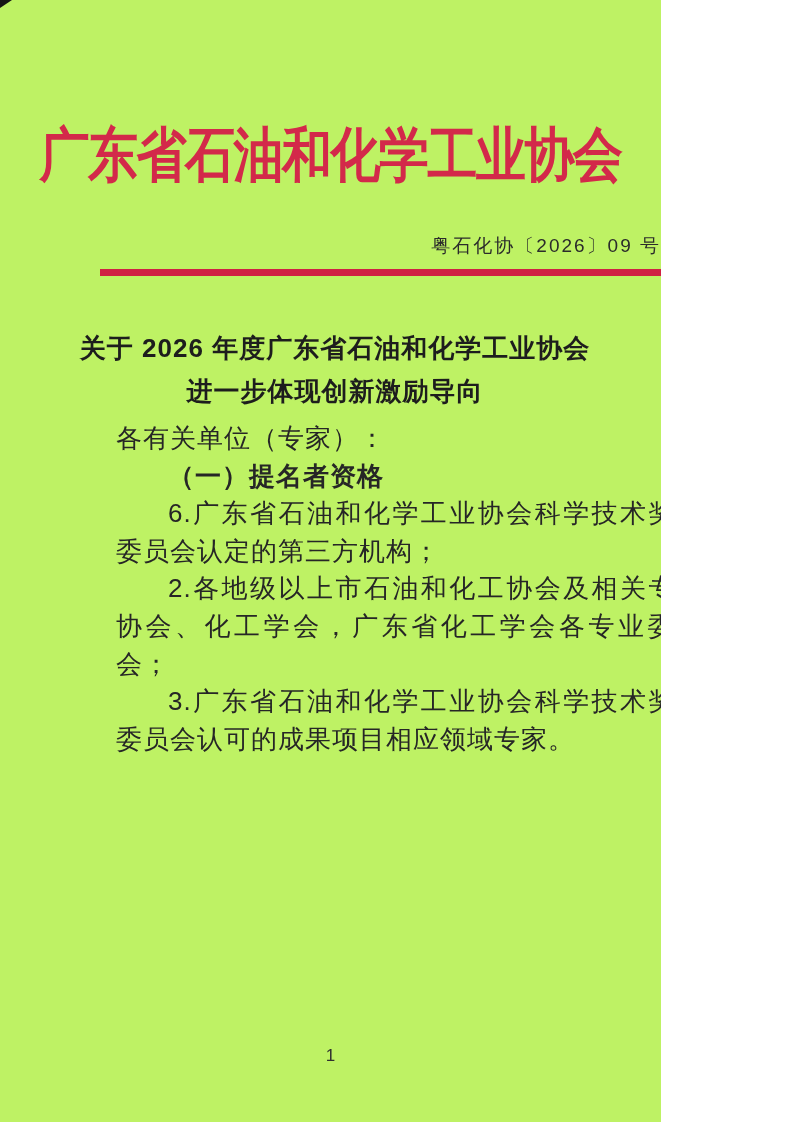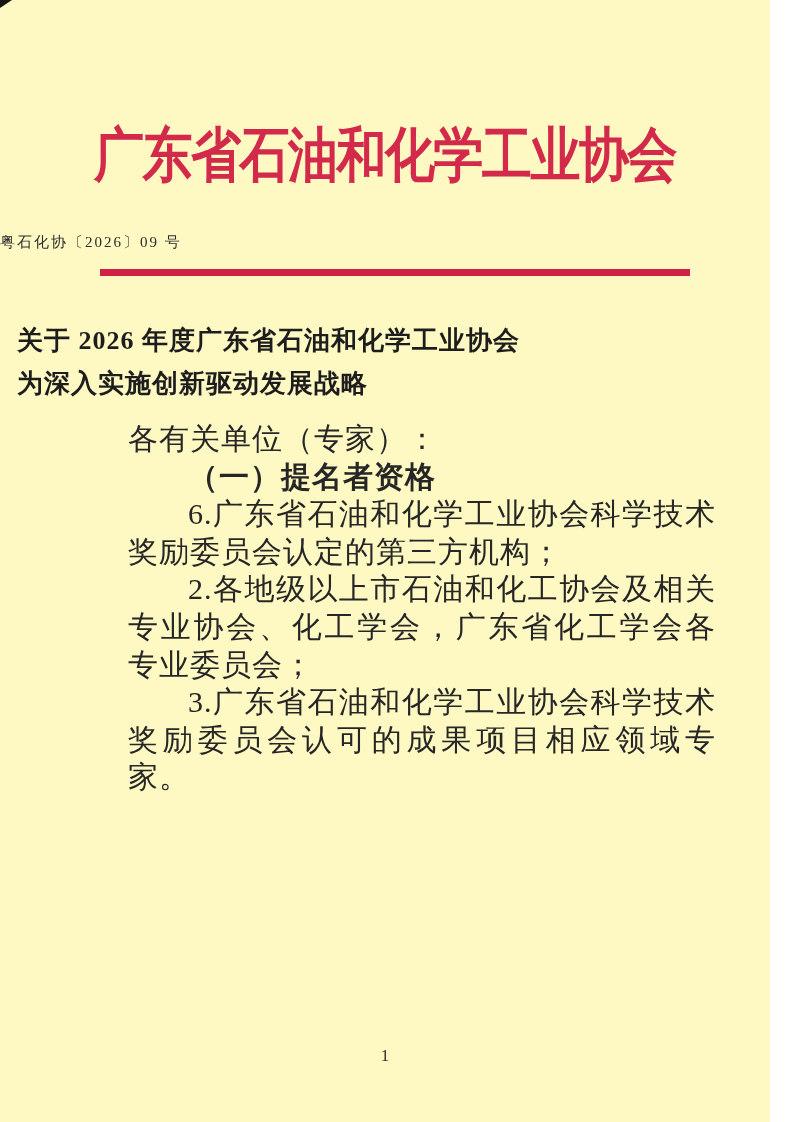--- a/index.html
+++ b/index.html
@@ -2,25 +2,25 @@
 <html style="--title-color: #d3294a; --line-color: #cf2143;"><head>
 <meta charset="utf-8">
 <style>
   html, body {
     margin: 0;
     padding: 0;
     background: #ffffff;
   }
   .page {
     position: relative;
-    width: 770px;
+    width: 661px;
     height: 1122px;
-    background: #fef9c3;
+    background: #bef264;
     overflow: hidden;
-    font-family: Liberation Serif, serif;
+    font-family: Liberation Sans, sans-serif;
   }
   .corner-artifact {
     position: absolute;
     top: 0;
     left: 0;
     width: 12px;
     height: 8px;
     background: #151515;
     clip-path: polygon(0 0, 100% 0, 50% 50%, 0 100%);
   }
@@ -36,55 +36,56 @@
     letter-spacing: -1.5px;
     color: var(--title-color, #d3294a);
     transform: scaleY(1.18);
     transform-origin: 50% 0;
     white-space: nowrap;
   }
   .doc-number {
     position: absolute;
     top: 233px;
     left: 0;
-    right: 16px;
-    text-align: left;
-    font-size: 15px;
+    right: 0;
+    text-align: right;
+    font-size: 19px;
     letter-spacing: 2px;
     color: #2b2b2b;
   }
   .red-divider {
     position: absolute;
     top: 269px;
     left: 100px;
     width: 590px;
     height: 7px;
     background: var(--line-color, #cf2143);
   }
   .doc-title {
     position: absolute;
     top: 311px;
     left: 9px;
     right: 0;
-    margin: 8px;
+    margin: 16px;
+    text-align: center;
     font-size: 26px;
     font-weight: bold;
     line-height: 43px;
     letter-spacing: 1px;
     color: #1d1d1d;
   }
   .doc-title .t-line {
     display: block;
   }
   .body-text {
     position: absolute;
     top: 420px;
-    left: 128px;
+    left: 116px;
     width: 588px;
-    font-size: 30px;
+    font-size: 26px;
     line-height: 37.6px;
     letter-spacing: 1px;
     color: #262626;
     text-align: justify;
     text-justify: inter-character;
     word-break: break-all;
   }
   .body-text p {
     margin: 0;
   }
@@ -112,21 +113,21 @@
   <div class="corner-artifact"></div>
 
   <h1 class="org-title">广东省石油和化学工业协会</h1>
 
   <div class="doc-number">粤石化协〔2026〕09 号</div>
 
   <div class="red-divider"></div>
 
   <h2 class="doc-title">
     <span class="t-line">关于 2026 年度广东省石油和化学工业协会</span>
-    <span class="t-line">为深入实施创新驱动发展战略</span>
+    <span class="t-line">进一步体现创新激励导向</span>
   </h2>
 
   <div class="body-text">
     <p class="salutation">各有关单位（专家）：</p>
     <p class="para bold">（一）提名者资格</p>
     <p class="para">6.广东省石油和化学工业协会科学技术奖励委员会认定的第三方机构；</p>
     <p class="para">2.各地级以上市石油和化工协会及相关专业协会、化工学会，广东省化工学会各专业委员会；</p>
     <p class="para">3.广东省石油和化学工业协会科学技术奖励委员会认可的成果项目相应领域专家。</p>
   </div>
 

